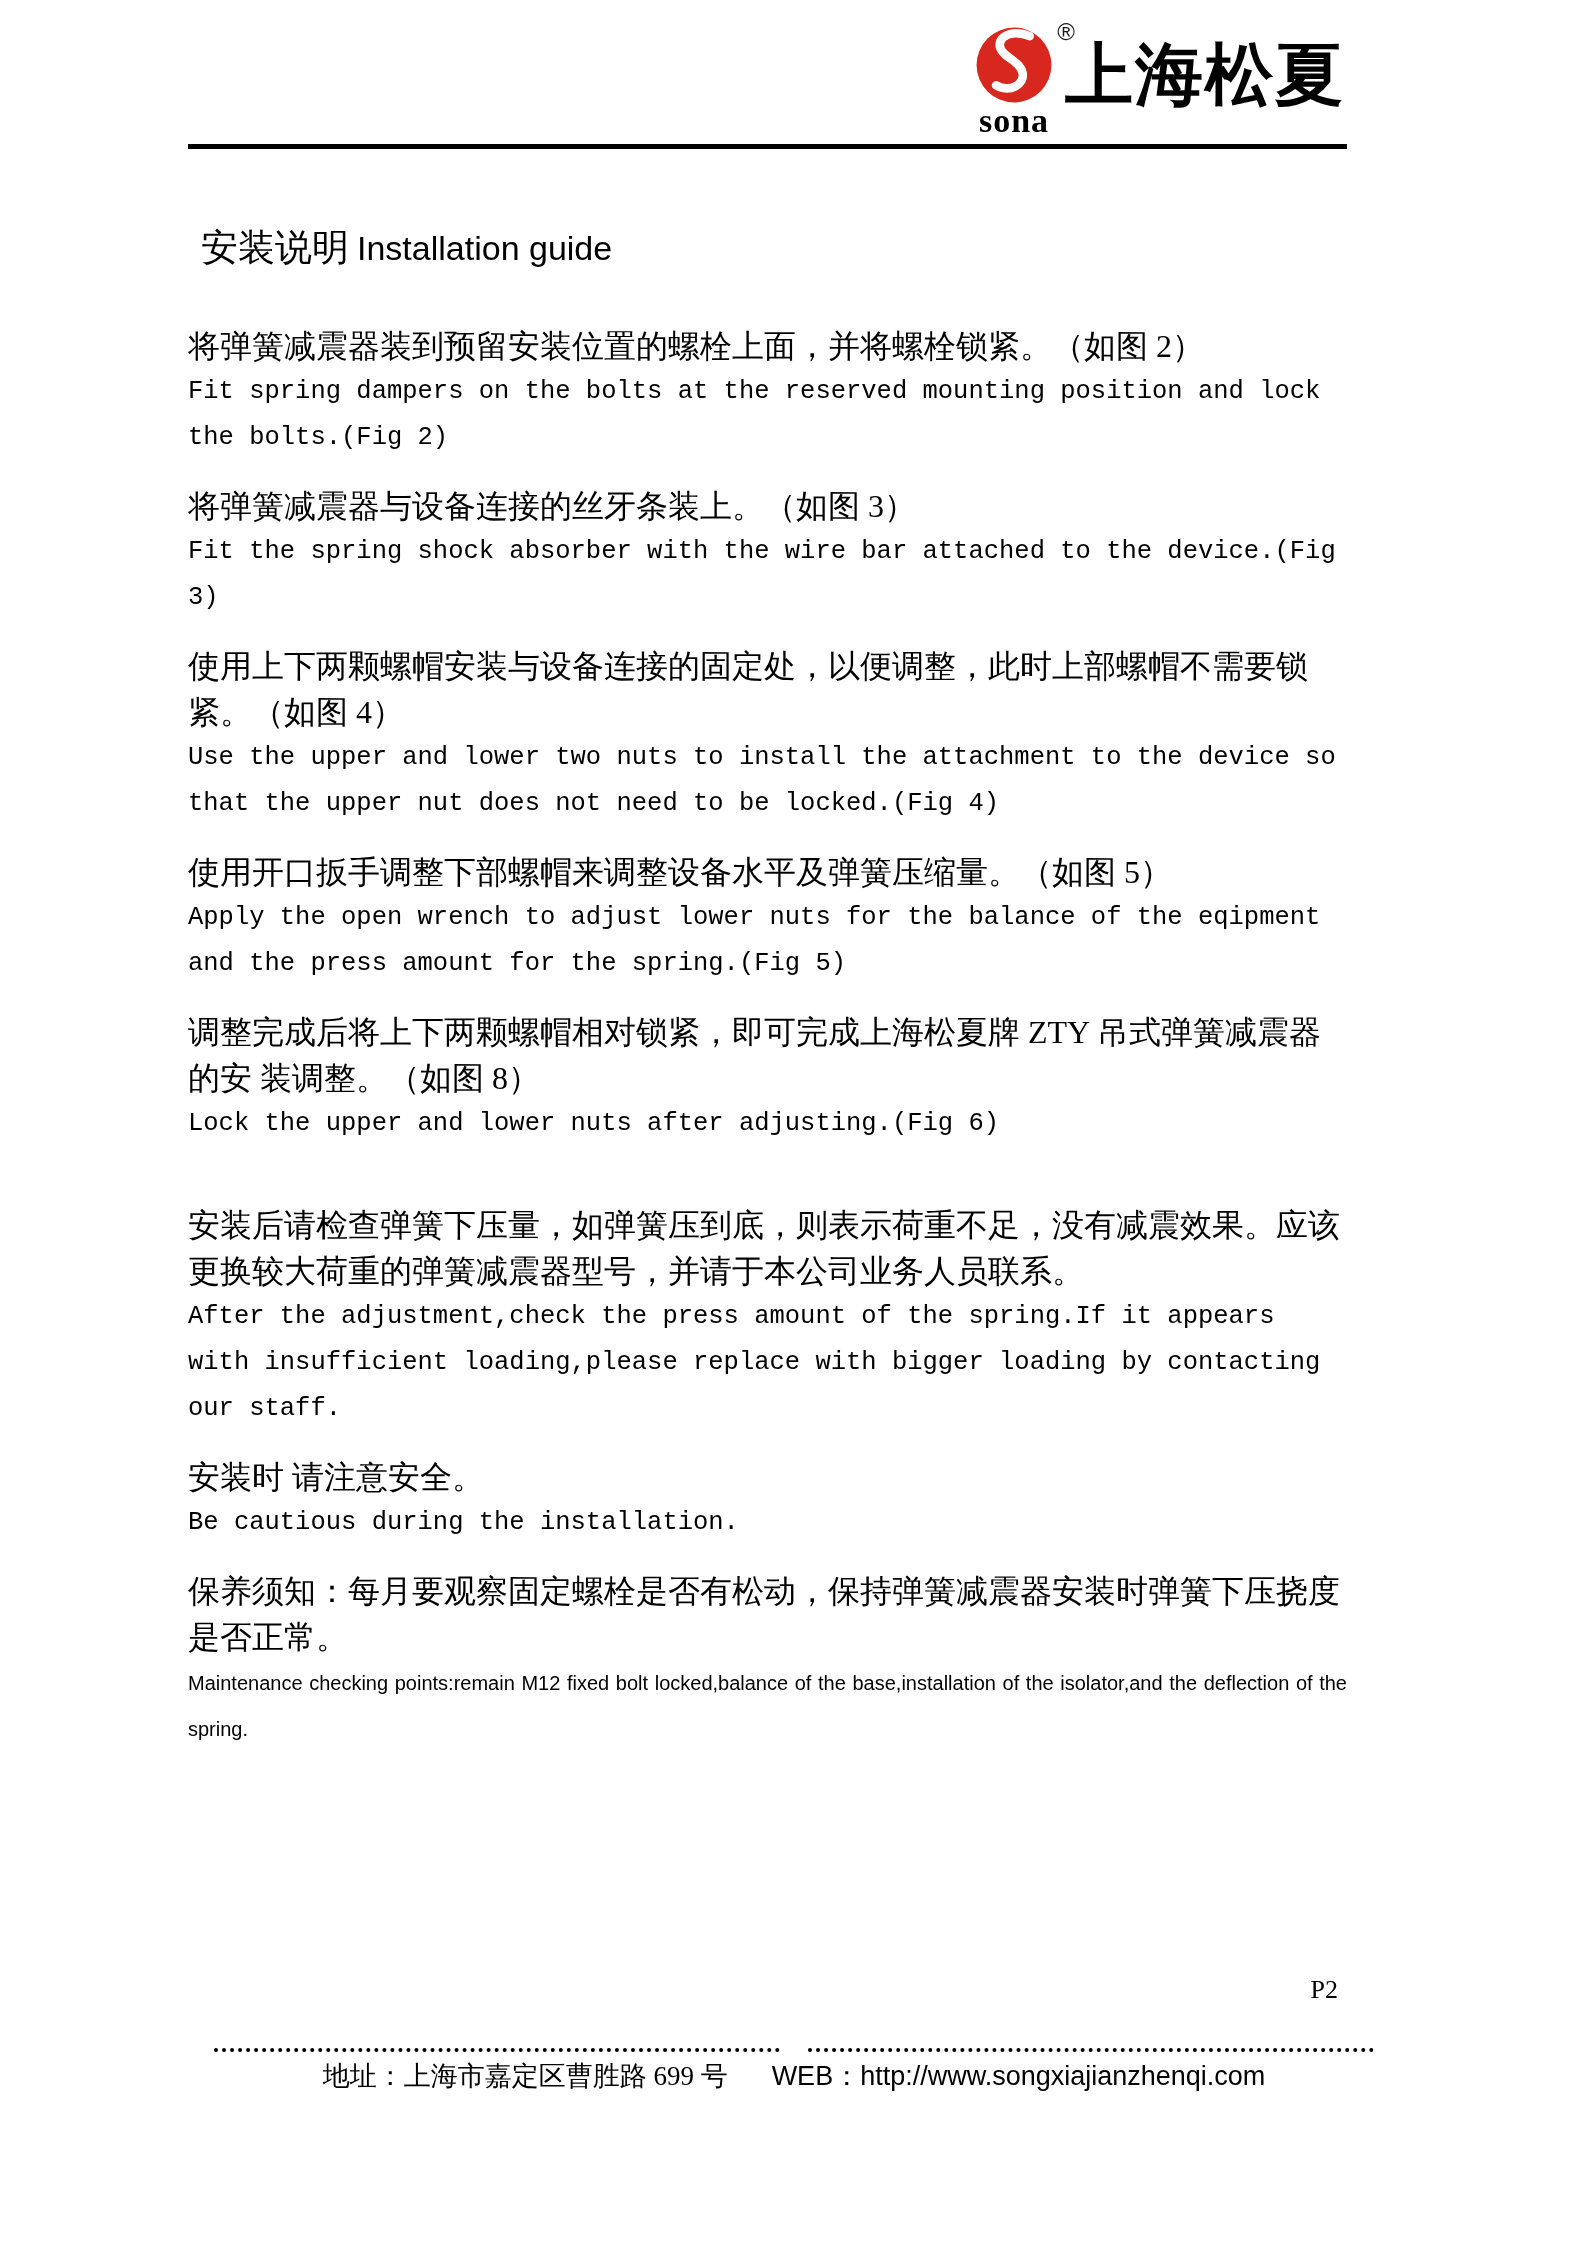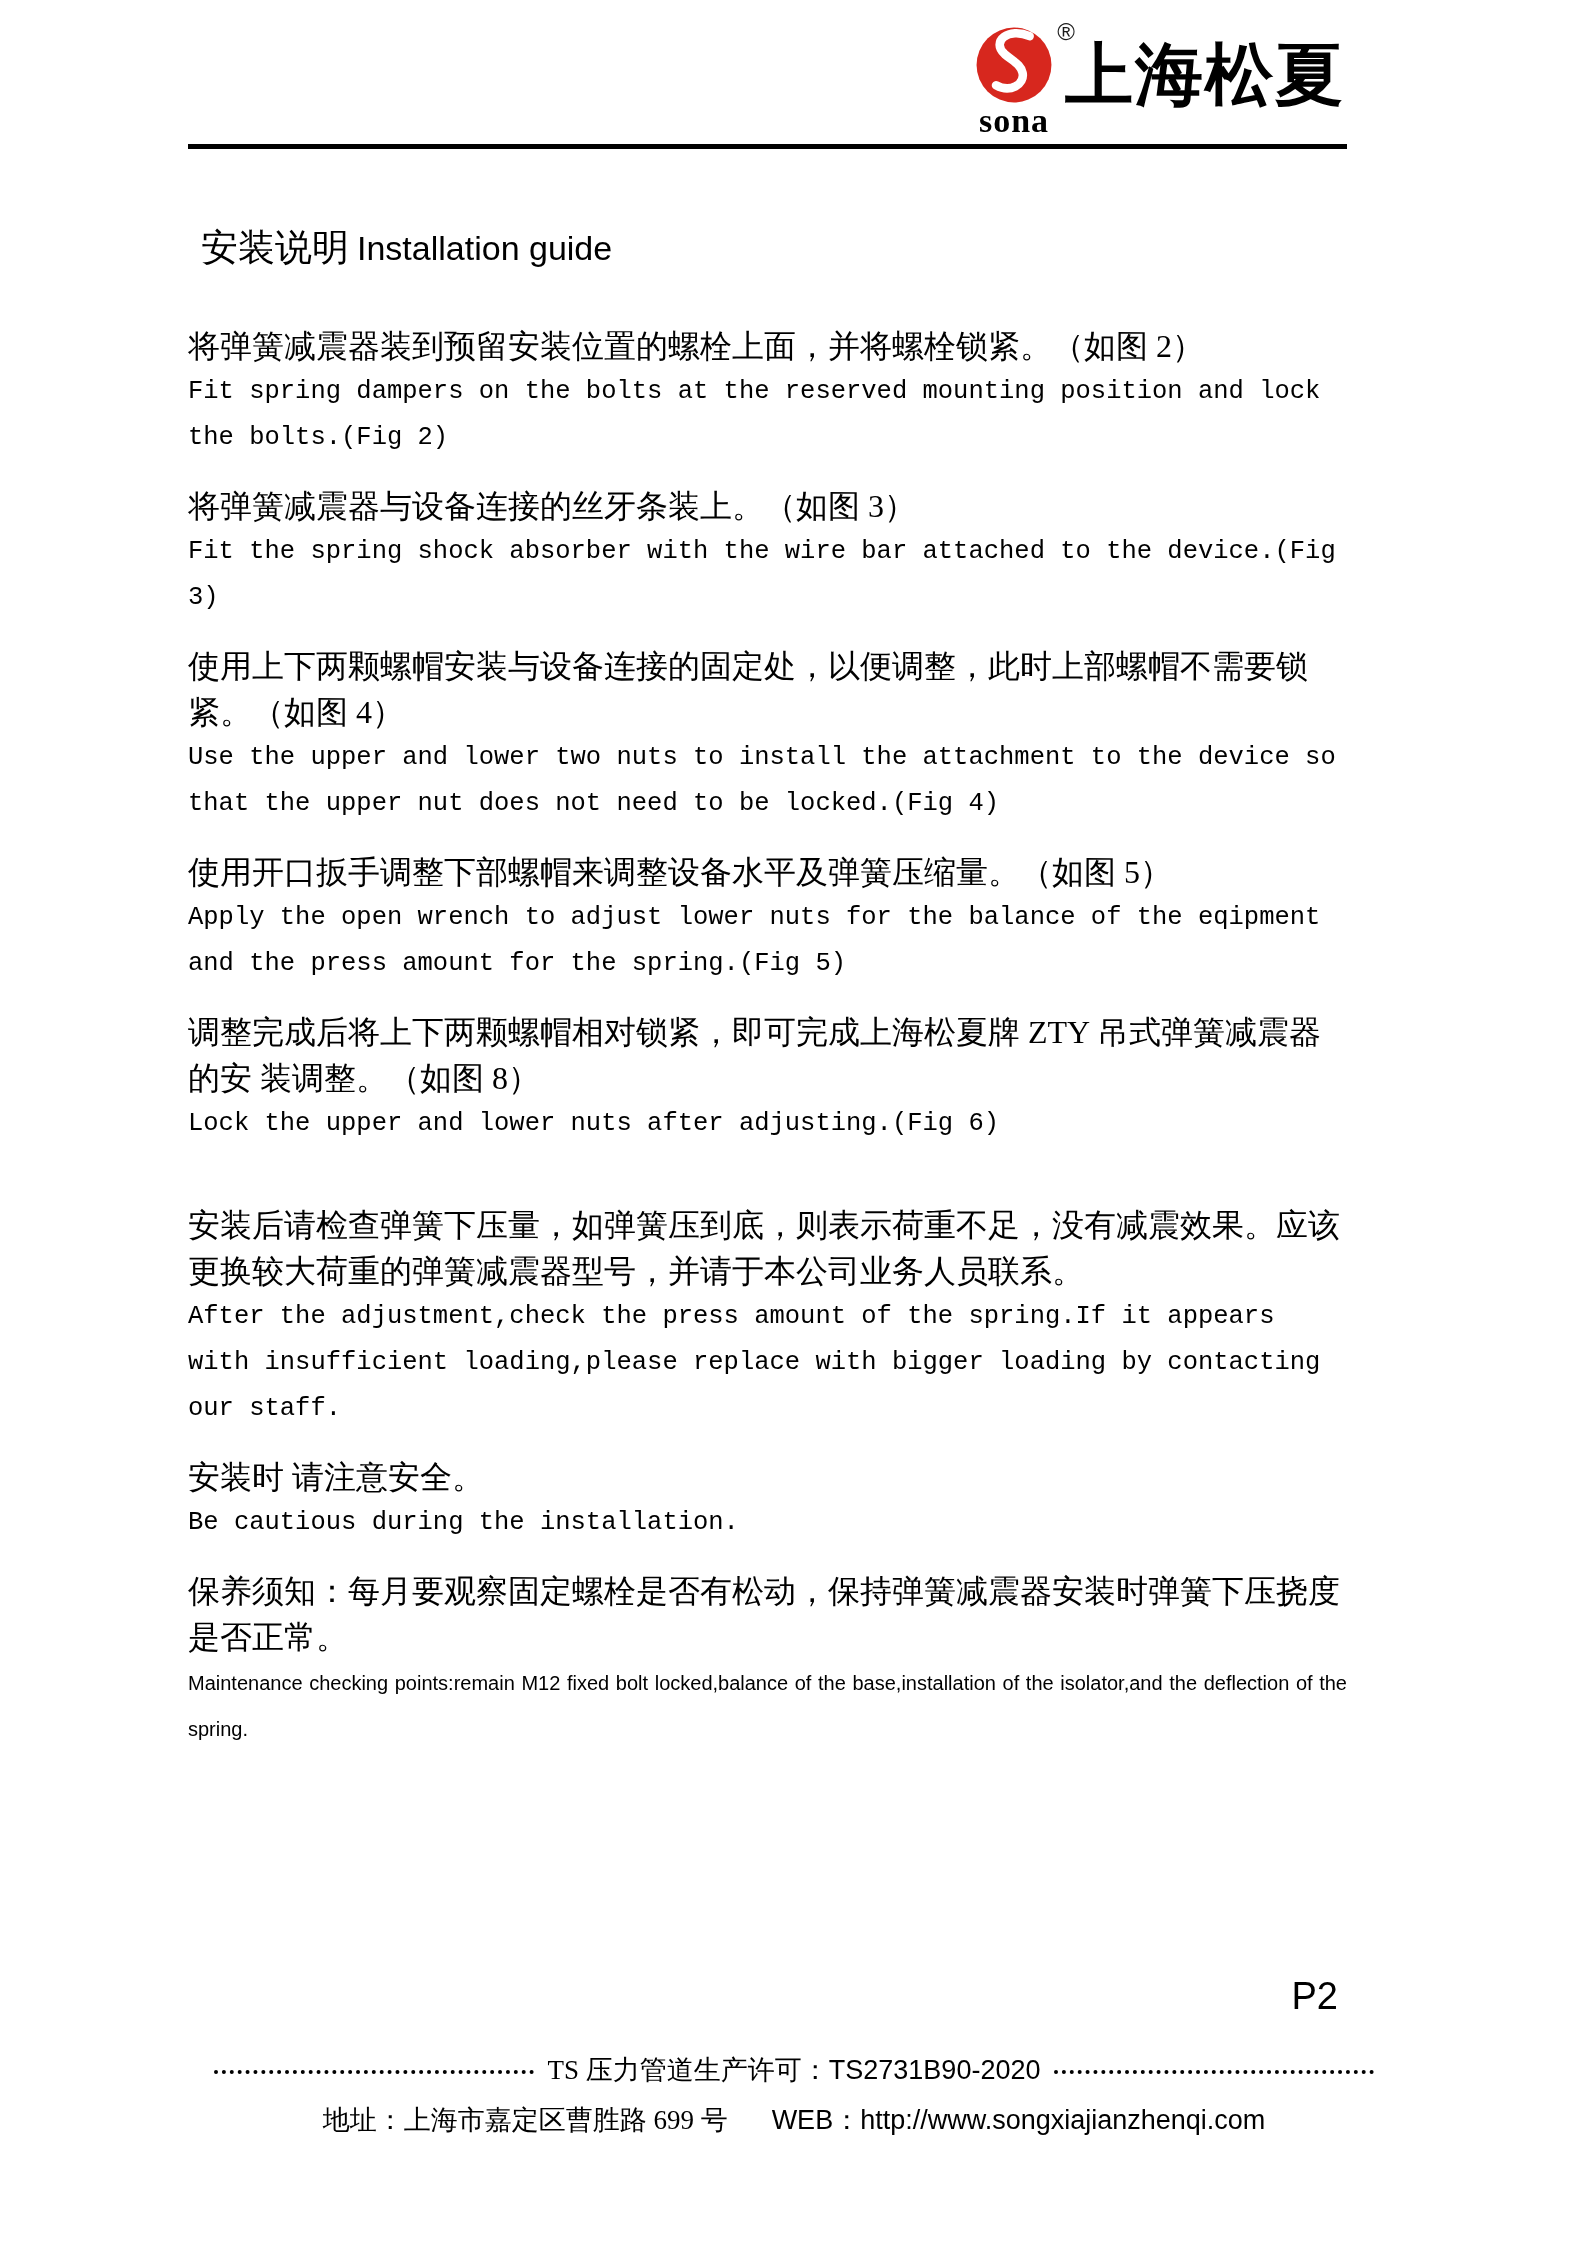--- a/index.html
+++ b/index.html
@@ -97,22 +97,22 @@
     line-height:46px;
     text-align:justify;
   }
   .mt-lg{margin-top:55px;}
   .mt-sm{margin-top:10px;}
   
   .page-number{
     position:absolute;
     top:1975px;
     right:250px;
-    font-family:Liberation Sans, sans-serif;
-    font-size:38px;
+    font-family:Liberation Serif, serif;
+    font-size:26px;
   }
   .footer{
     position:absolute;
     top:2048px;
     left:200px;
     right:200px;
   }
   .footer-line1{
     display:flex;
     align-items:center;
@@ -216,21 +216,20 @@
       <p class="cn">保养须知：每月要观察固定螺栓是否有松动，保持弹簧减震器安装时弹簧下压挠度是否正常。</p>
       <p class="en en-sans">Maintenance checking points:remain M12 fixed bolt locked,balance of the base,installation of the isolator,and the deflection of the spring.</p>
     </section>
   </main>
 
   <div class="page-number">P2</div>
 
   <footer class="footer">
     <div class="footer-line1">
       <span class="dots"></span>
-      <span class="lic"><span class="lic-cn">TS 压力管道生产许可：</span><span class="lic-no">TS2731B90-2020</span></span>
       <span class="dots"></span>
     </div>
     <div class="footer-line2">
       <span class="addr">地址：上海市嘉定区曹胜路 699 号</span>
       <span class="web">WEB：http://www.songxiajianzhenqi.com</span>
     </div>
   </footer>
 
 </div>
 

